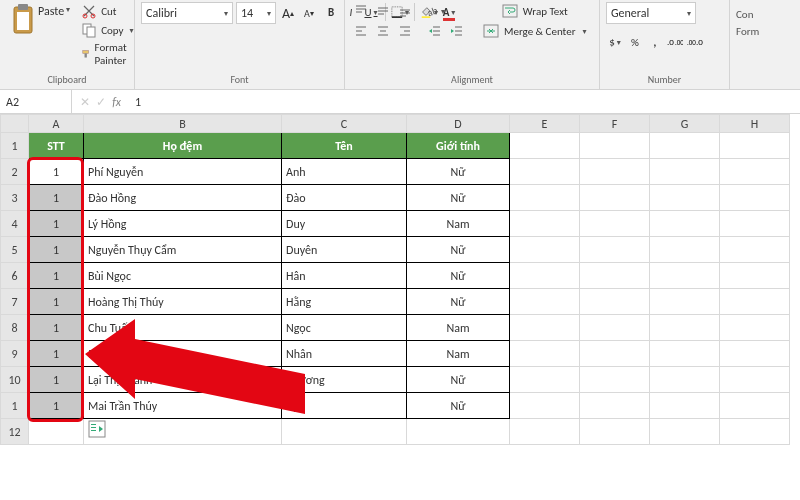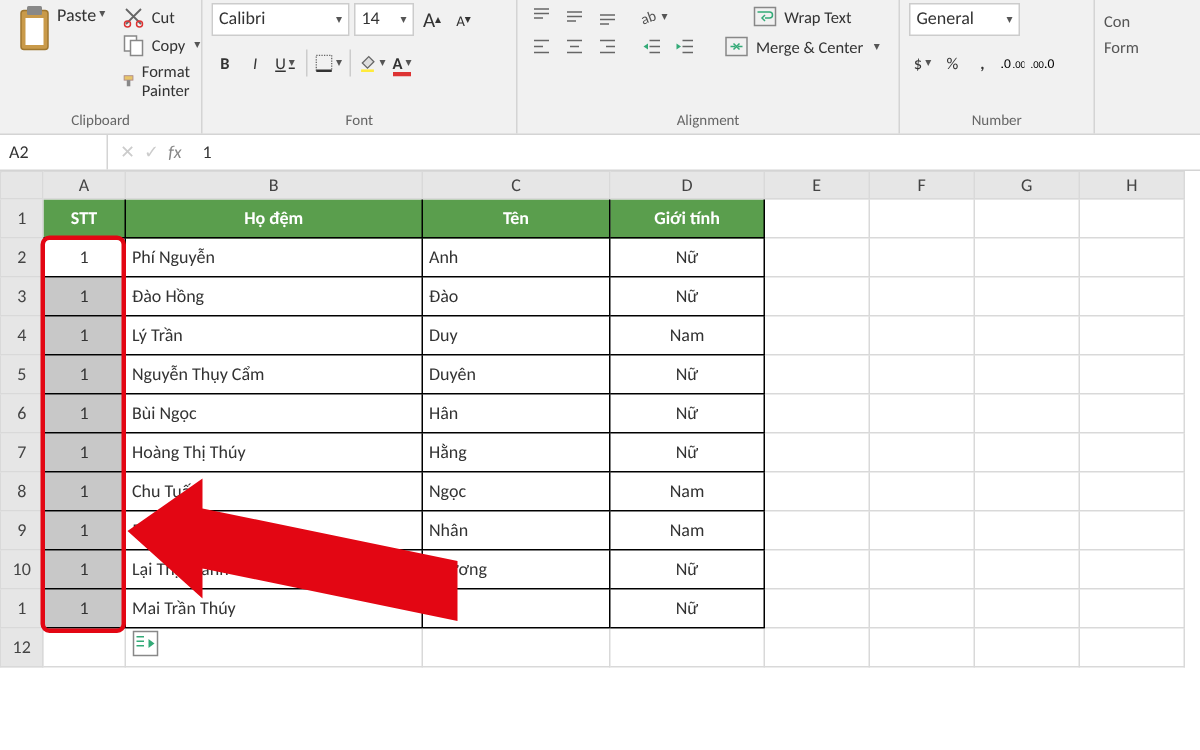--- a/index.html
+++ b/index.html
@@ -28,21 +28,21 @@
 
 .align-grid { display: flex; flex-direction: column; gap: 2px; }
 .align-row { display: flex; gap: 2px; }
 .align-btn { width: 20px; height: 18px; display: flex; align-items: center; justify-content: center; cursor: default; }
 .align-btn svg { width: 14px; height: 14px; }
 .wrap-stack { display: flex; flex-direction: column; gap: 2px; margin-left: 8px; }
 .wrap-btn { display: flex; align-items: center; gap: 5px; font-size: 11px; padding: 2px 4px; cursor: default; justify-content: center; }
 .wrap-btn svg { width: 16px; height: 14px; }
 
 .num-row { display: flex; align-items: center; gap: 2px; }
-.dd.numfmt { width: 74px; }
+.dd.numfmt { width: 90px; }
 
 .formula-bar { display: flex; align-items: center; border-bottom: 1px solid #d4d4d4; height: 24px; }
 .name-box { width: 72px; border-right: 1px solid #d4d4d4; padding: 0 6px; font-size: 12px; display: flex; align-items: center; height: 100%; }
 .fb-icons { display: flex; align-items: center; gap: 6px; padding: 0 8px; color: #888; }
 .fx { font-style: italic; font-size: 12px; }
 .fb-input { flex: 1; padding: 0 6px; font-size: 12px; }
 
 .sheet { position: relative; }
 .grid { border-collapse: collapse; table-layout: fixed; }
 .grid th, .grid td { border: 1px solid #d9d9d9; font-size: 12px; }
@@ -111,21 +111,21 @@
               <rect x="6" y="7" width="4" height="7" fill="#888"></rect>
             </svg>
           <span>Format Painter</span>
         </div>
       </div>
     </div>
     <div class="group-label">Clipboard</div>
   </div>
 
   <div class="group" style="width:210px;">
-    <div class="group-body" style="flex-direction:column;">
+    <div class="group-body" style="flex-direction:row;">
       <div class="font-row">
         <div class="dd font-name">
             <span>Calibri</span>
             <span class="drop-caret" style="margin-left:auto;">▾</span>
           </div>
         <div class="dd font-size">
             <span>14</span>
             <span class="drop-caret" style="margin-left:auto;">▾</span>
           </div>
         <div class="mini">
@@ -374,21 +374,21 @@
           <td class="bordered">Đào</td>
           <td class="bordered center">Nữ</td>
           <td></td>
           <td></td>
           <td></td>
           <td></td>
         </tr>
         <tr class="data-row">
           <th class="row-hdr">4</th>
           <td class="bordered stt sel">1</td>
-          <td class="bordered">Lý Trần</td>
+          <td class="bordered">Lý Hồng</td>
           <td class="bordered">Duy</td>
           <td class="bordered center">Nam</td>
           <td></td>
           <td></td>
           <td></td>
           <td></td>
         </tr>
         <tr class="data-row">
           <th class="row-hdr">5</th>
           <td class="bordered stt sel">1</td>

